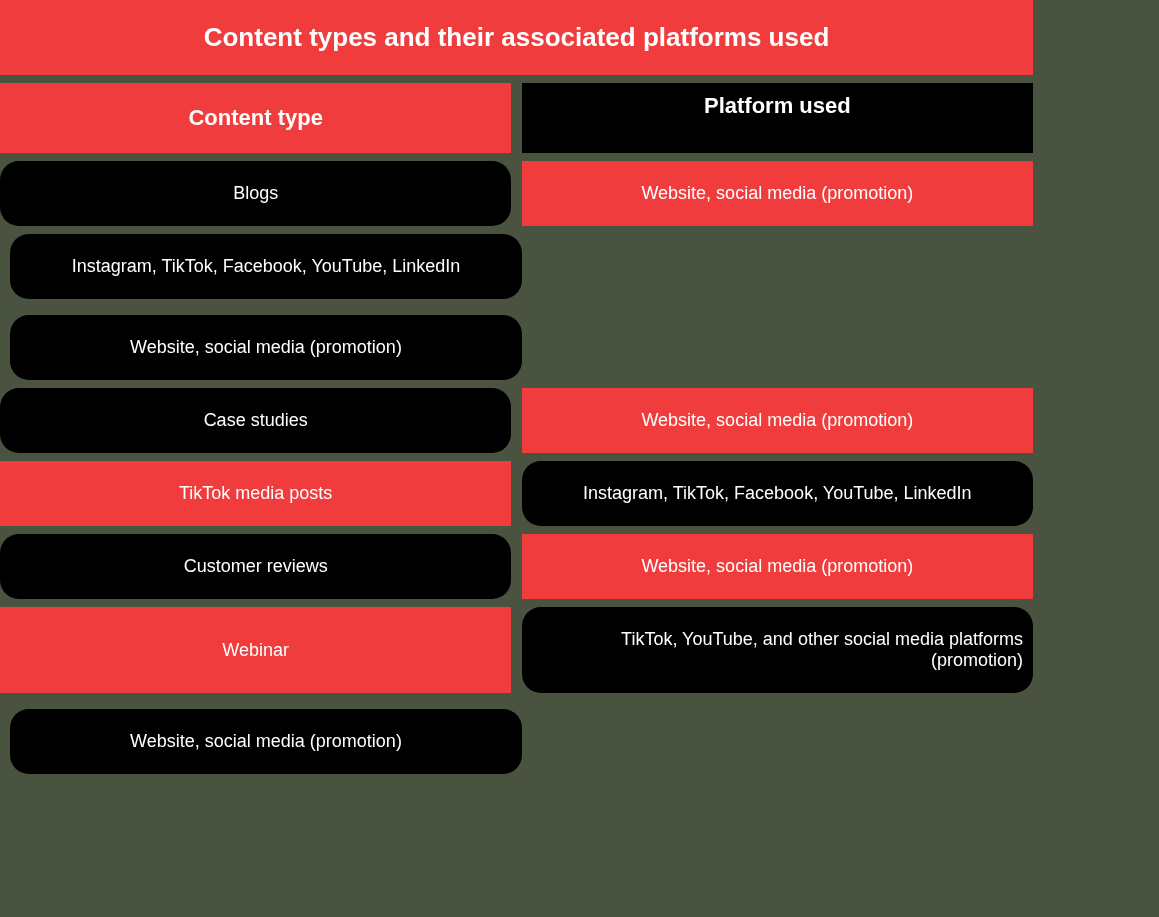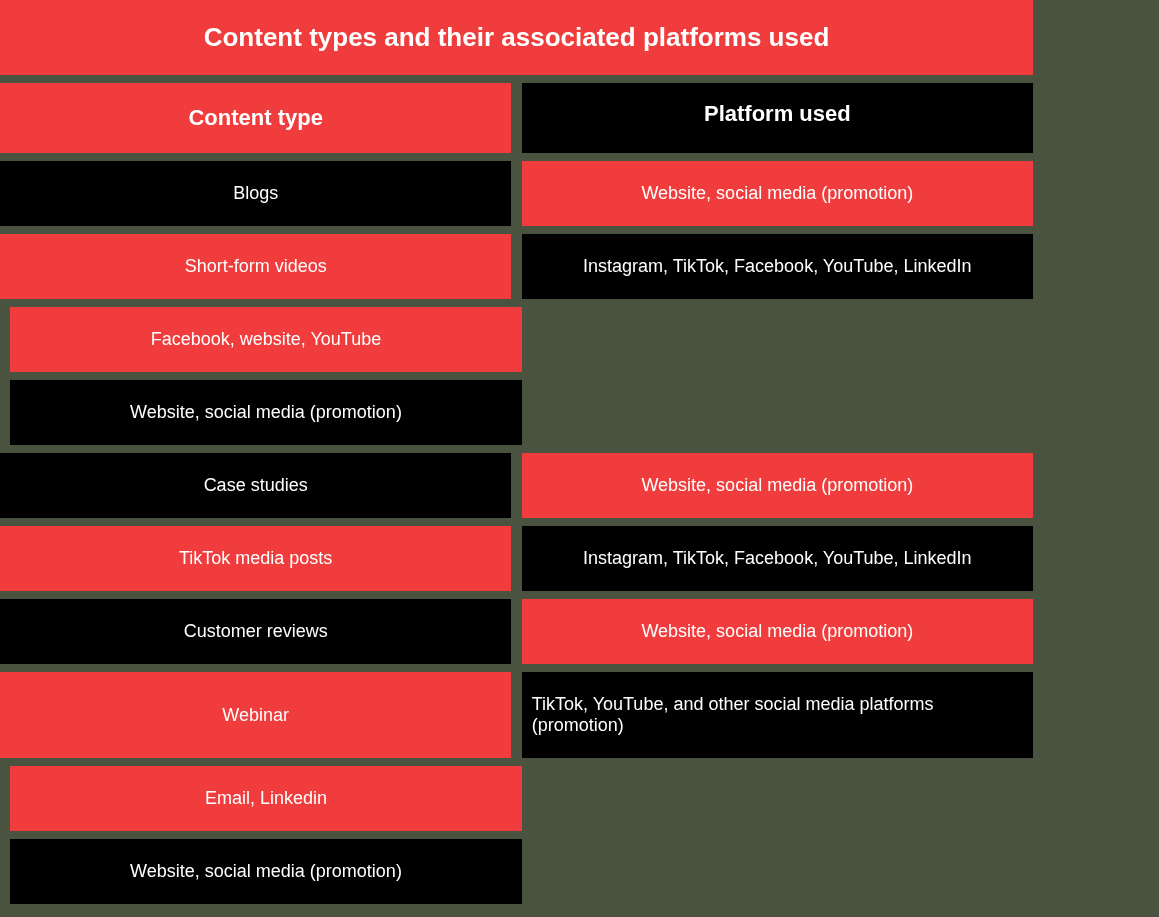--- a/index.html
+++ b/index.html
@@ -46,21 +46,21 @@
       font-weight: bold;
     }
     .header-gap {
       width: 1%;
       background: #4a5240;
     }
     .header-cell-right {
       width: 49.5%;
       background: #000000;
       text-align: center;
-      padding: 18px 10px;
+      padding: 10px 10px;
       color: white;
       font-size: 22px;
       font-weight: bold;
     }
     .row-divider {
       height: 8px;
       background: #4a5240;
     }
     .data-row {
       display: flex;
@@ -76,29 +76,29 @@
       display: flex;
       align-items: center;
       justify-content: center;
     }
     .cell-gap {
       width: 1%;
       background: #4a5240;
     }
     .cell-right {
       width: 49.5%;
-      text-align: left;
+      text-align: right;
       padding: 22px 10px;
       color: white;
       font-size: 18px;
       display: flex;
       align-items: center;
       justify-content: center;
     }
-    .bg-black { background: #000000; }
+    .bg-black { background: #000000; border-radius: 19px; }
     .bg-red { background: #f03c3c; }
   </style>
 </head>
 <body>
 
 <div class="page-wrapper">
   <div class="title-bar">
     <h1>Content types and their associated platforms used</h1>
   </div>
   <div class="divider"></div>
@@ -110,28 +110,26 @@
     </div>
     <div id="table-rows">
         <div class="row-divider"></div>
         <div class="data-row">
           <div class="cell-left bg-black">Blogs</div>
           <div class="cell-gap"></div>
           <div class="cell-right bg-red">Website, social media (promotion)</div>
         </div>
         <div class="row-divider"></div>
         <div class="data-row">
-          <div class="cell-left bg-red">Short-form videos</div>
           <div class="cell-gap"></div>
           <div class="cell-right bg-black">Instagram, TikTok, Facebook, YouTube, LinkedIn</div>
         </div>
         <div class="row-divider"></div>
         <div class="data-row">
           <div class="cell-gap"></div>
-          <div class="cell-right bg-red">Facebook, website, YouTube</div>
         </div>
         <div class="row-divider"></div>
         <div class="data-row">
           <div class="cell-gap"></div>
           <div class="cell-right bg-black">Website, social media (promotion)</div>
         </div>
         <div class="row-divider"></div>
         <div class="data-row">
           <div class="cell-left bg-black">Case studies</div>
           <div class="cell-gap"></div>
@@ -151,21 +149,20 @@
         </div>
         <div class="row-divider"></div>
         <div class="data-row">
           <div class="cell-left bg-red">Webinar</div>
           <div class="cell-gap"></div>
           <div class="cell-right bg-black">TikTok, YouTube, and other social media platforms (promotion)</div>
         </div>
         <div class="row-divider"></div>
         <div class="data-row">
           <div class="cell-gap"></div>
-          <div class="cell-right bg-red">Email, Linkedin</div>
         </div>
         <div class="row-divider"></div>
         <div class="data-row">
           <div class="cell-gap"></div>
           <div class="cell-right bg-black">Website, social media (promotion)</div>
         </div>
         <div class="row-divider"></div>
       </div>
   </div>
 </div>

